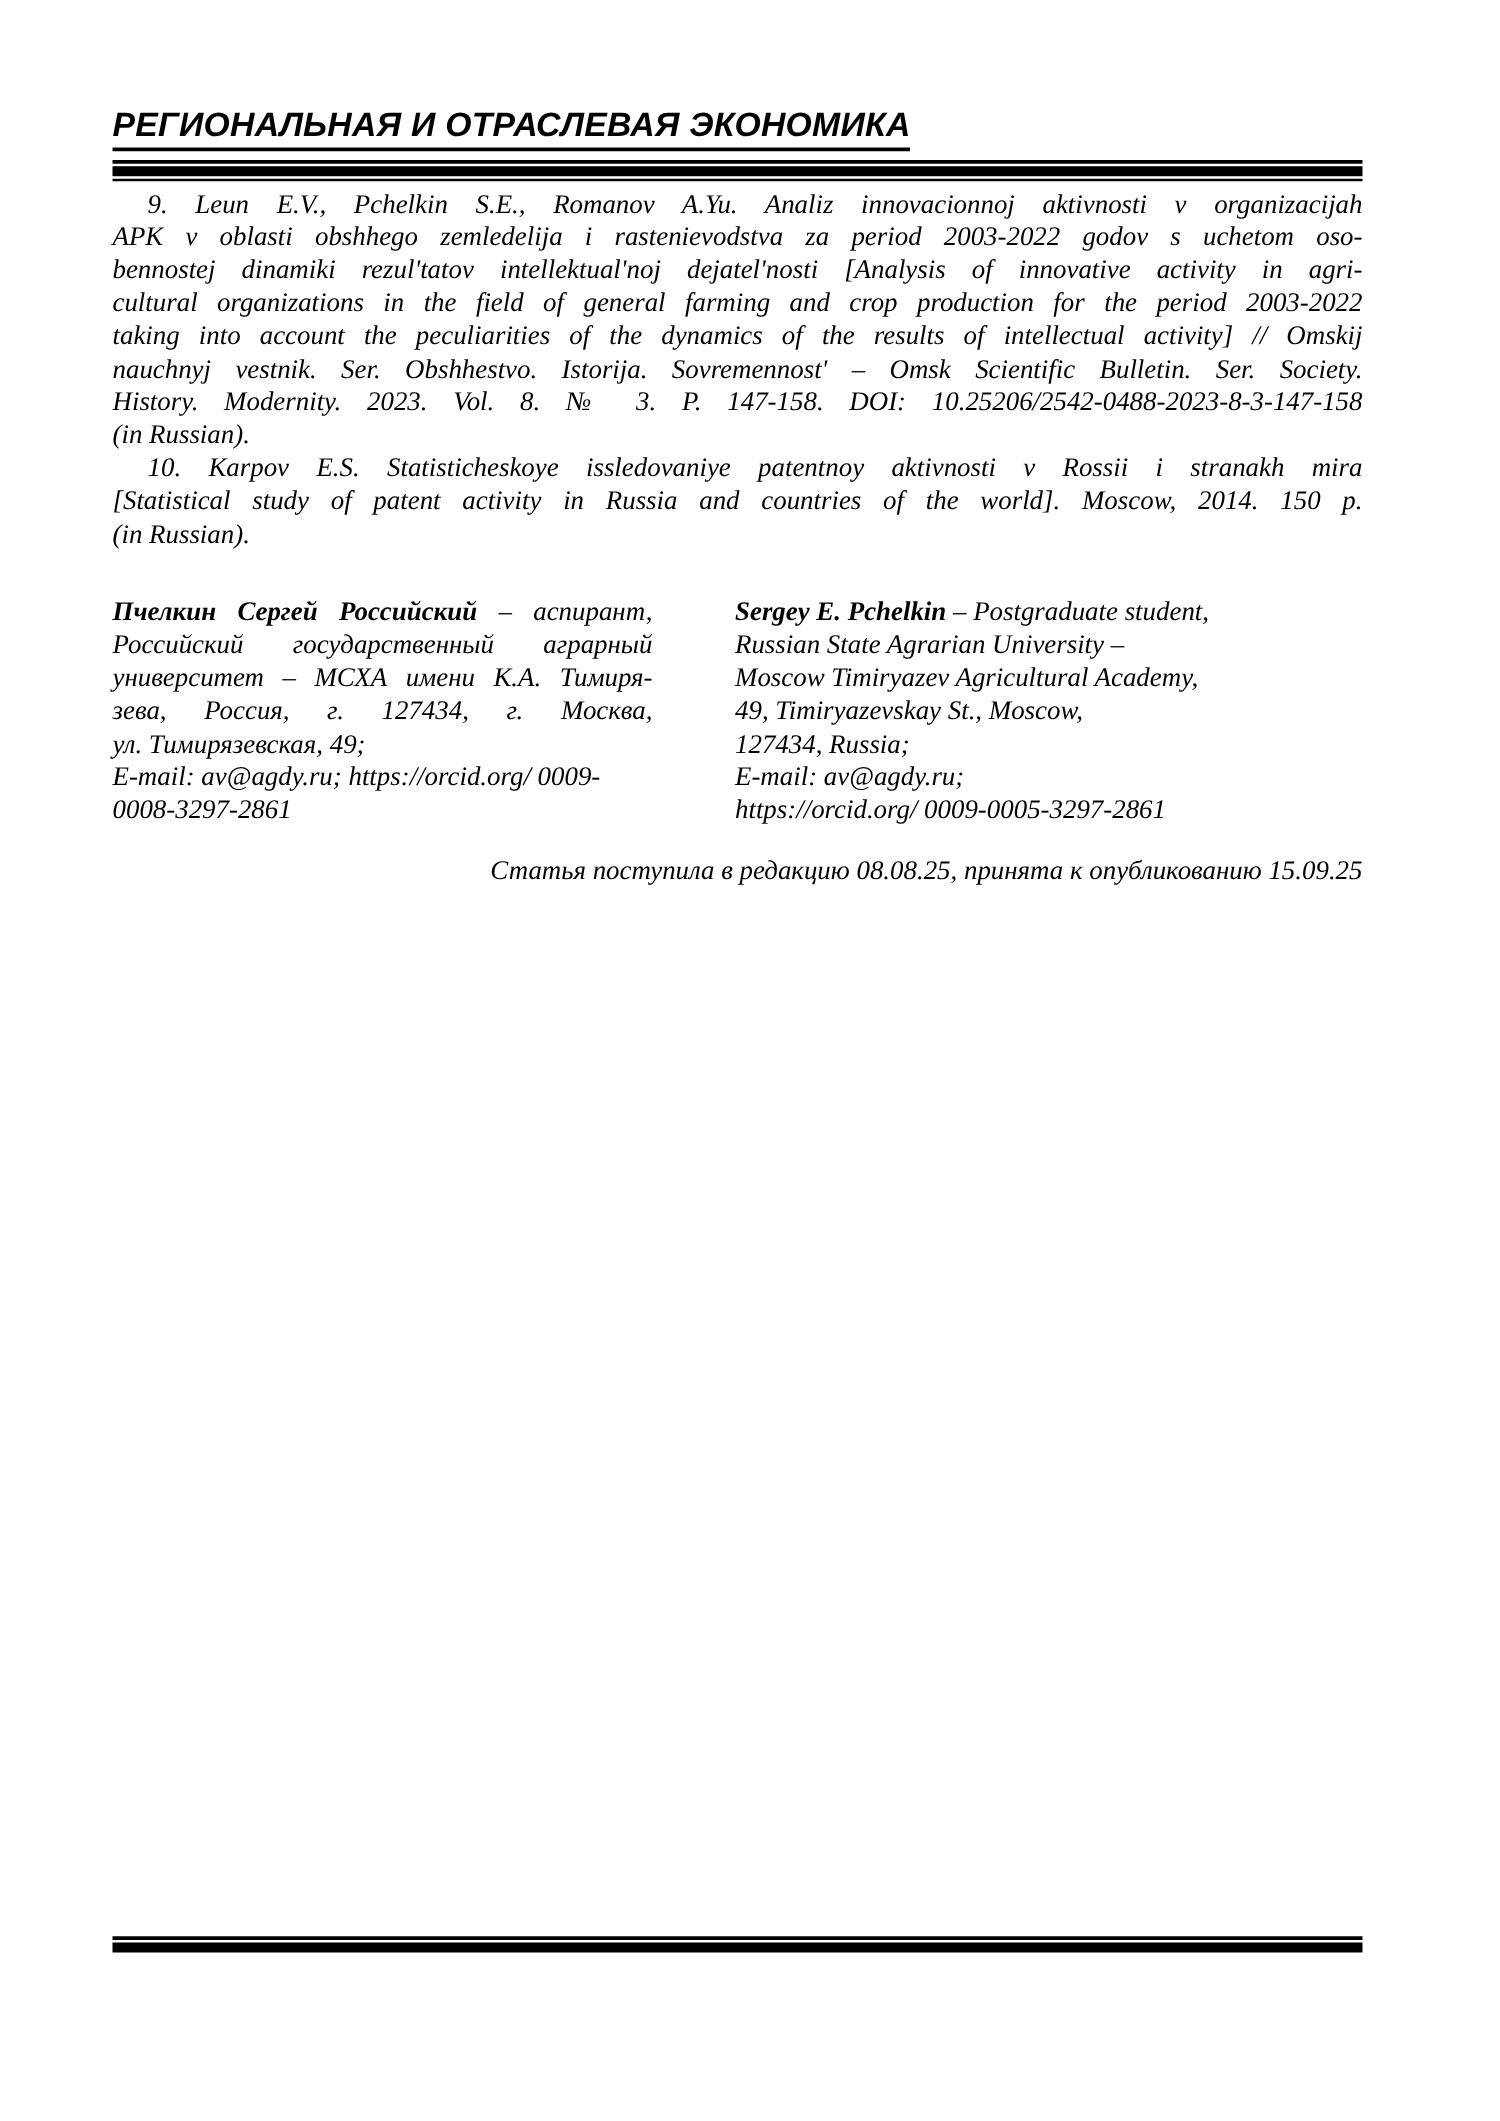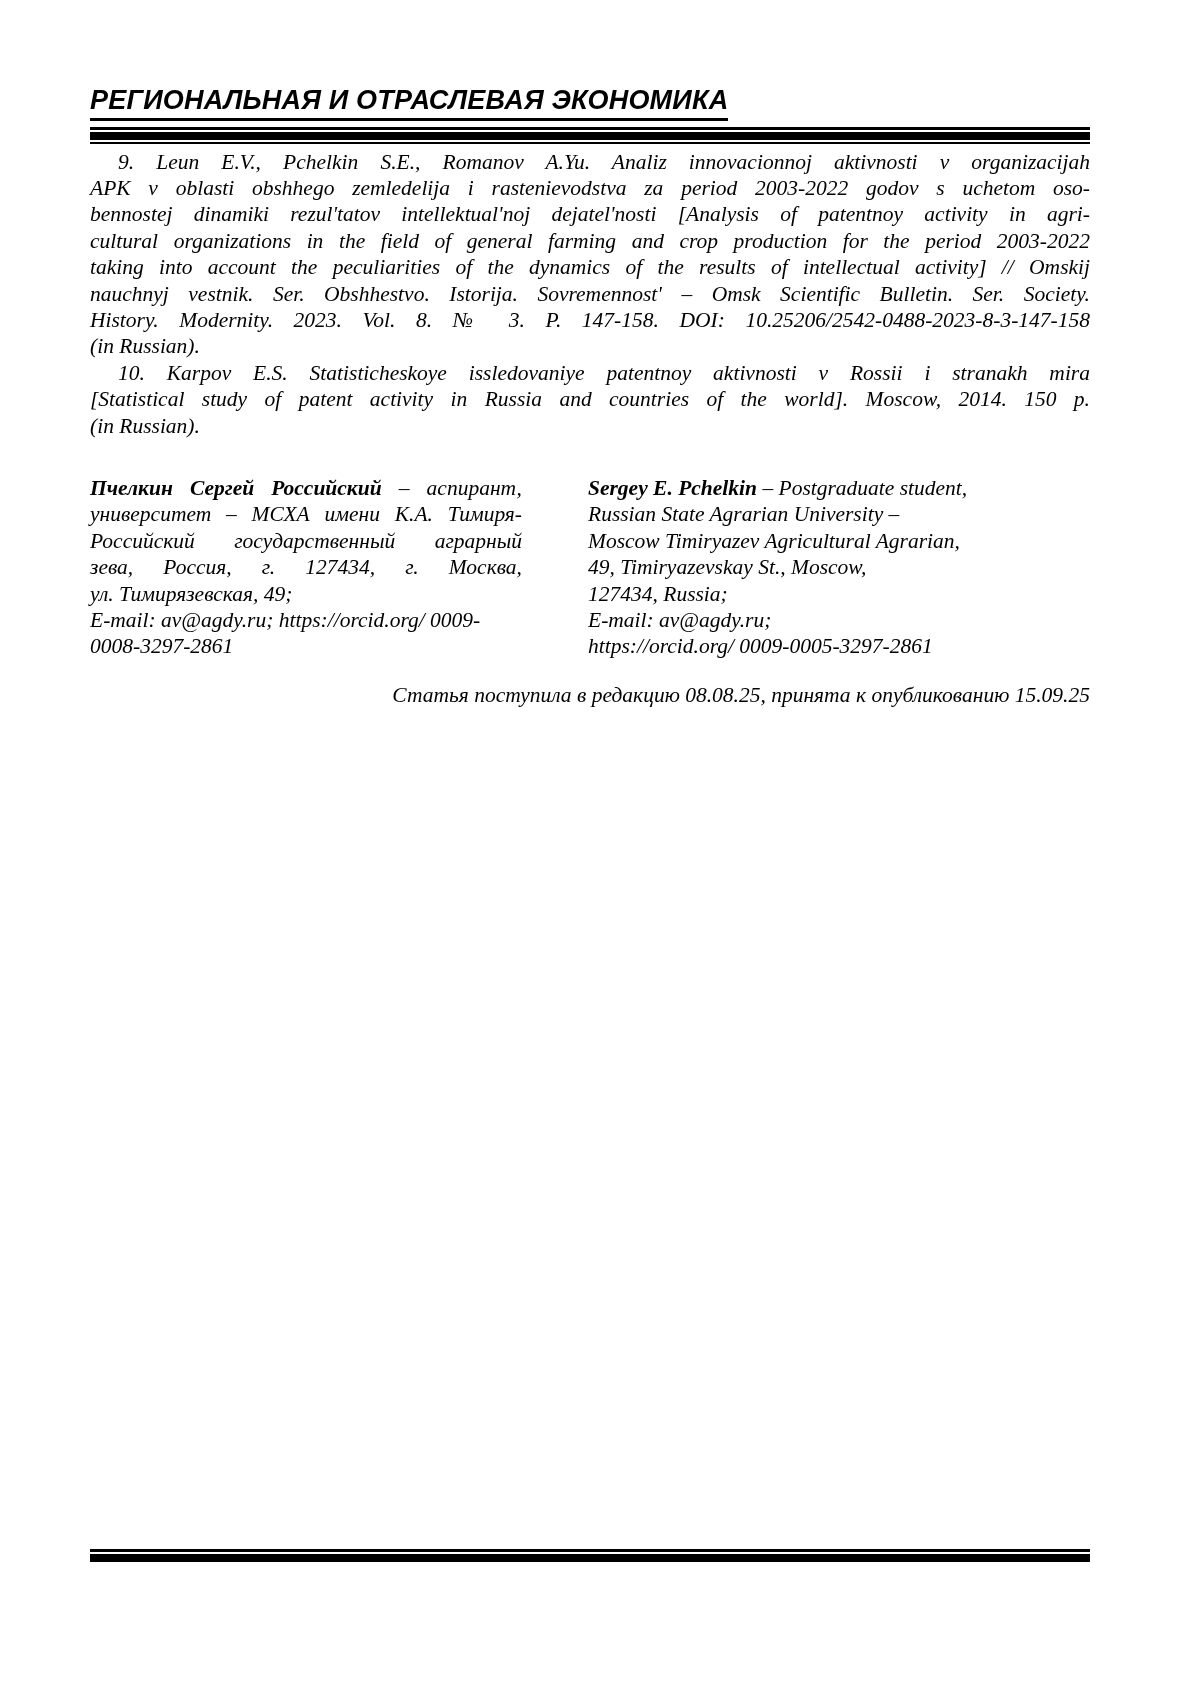--- a/index.html
+++ b/index.html
@@ -90,57 +90,57 @@
     <div class="rule rule-thin-a"></div>
     <div class="rule rule-thick"></div>
     <div class="rule rule-thin-b"></div>
   </div>
 
   <div class="content">
 
     <div class="reference">
         <div class="line justify indent">9. Leun E.V., Pchelkin S.E., Romanov A.Yu. Analiz innovacionnoj aktivnosti v organizacijah</div>
         <div class="line justify">APK v oblasti obshhego zemledelija i rastenievodstva za period 2003-2022 godov s uchetom oso-</div>
-        <div class="line justify">bennostej dinamiki rezul'tatov intellektual'noj dejatel'nosti [Analysis of patentnoy activity in agri-</div>
+        <div class="line justify">bennostej dinamiki rezul'tatov intellektual'noj dejatel'nosti [Analysis of innovative activity in agri-</div>
         <div class="line justify">cultural organizations in the field of general farming and crop production for the period 2003-2022</div>
         <div class="line justify">taking into account the peculiarities of the dynamics of the results of intellectual activity] // Omskij</div>
         <div class="line justify">nauchnyj vestnik. Ser. Obshhestvo. Istorija. Sovremennost' – Omsk Scientific Bulletin. Ser. Society.</div>
         <div class="line justify">History. Modernity. 2023. Vol. 8. № 3. P. 147-158. DOI: 10.25206/2542-0488-2023-8-3-147-158</div>
         <div class="line">(in Russian).</div>
       </div>
 
     <div class="reference">
         <div class="line justify indent">10. Karpov E.S. Statisticheskoye issledovaniye patentnoy aktivnosti v Rossii i stranakh mira</div>
         <div class="line justify">[Statistical study of patent activity in Russia and countries of the world]. Moscow, 2014. 150 p.</div>
         <div class="line">(in Russian).</div>
       </div>
 
     <div class="authors">
 
       <div class="author-col-ru">
         <div class="line justify">
           <span class="bname">Пчелкин Сергей Российский</span><span> – аспирант,</span>
         </div>
         <div>
+            <div class="line justify">Российский государственный аграрный</div>
             <div class="line justify">университет – МСХА имени К.А. Тимиря-</div>
-            <div class="line justify">Российский государственный аграрный</div>
             <div class="line justify">зева, Россия, г. 127434, г. Москва,</div>
             <div class="line">ул. Тимирязевская, 49;</div>
             <div class="line">E-mail: av@agdy.ru; https://orcid.org/ 0009-</div>
             <div class="line">0008-3297-2861</div>
           </div>
       </div>
 
       <div class="author-col-en">
         <div class="line">
           <span class="bname">Sergey E. Pchelkin</span><span> – Postgraduate student,</span>
         </div>
         <div>
             <div class="line">Russian State Agrarian University –</div>
-            <div class="line">Moscow Timiryazev Agricultural Agrarian,</div>
+            <div class="line">Moscow Timiryazev Agricultural Academy,</div>
             <div class="line">49, Timiryazevskay St., Moscow,</div>
             <div class="line">127434, Russia;</div>
             <div class="line">E-mail: av@agdy.ru;</div>
             <div class="line">https://orcid.org/ 0009-0005-3297-2861</div>
           </div>
       </div>
 
     </div>
 
     <div class="received">Статья поступила в редакцию 08.08.25, принята к опубликованию 15.09.25</div>

